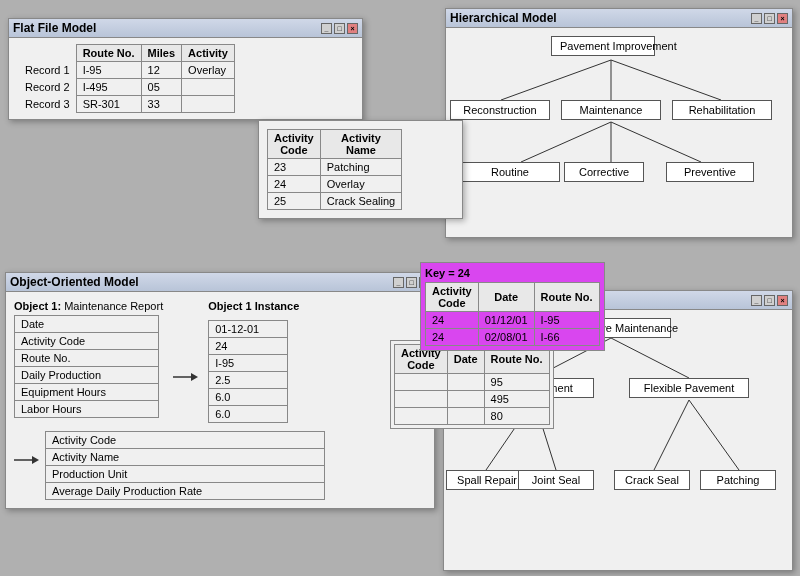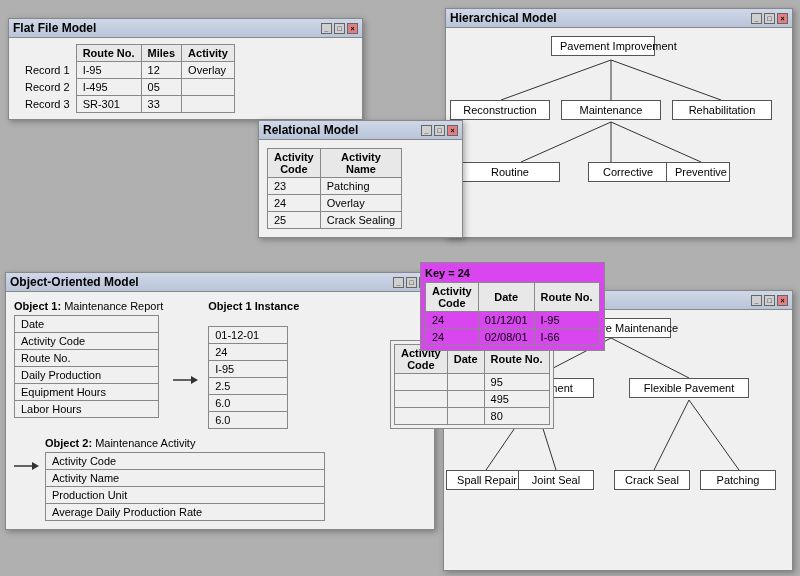--- a/index.html
+++ b/index.html
@@ -133,21 +133,21 @@
       z-index: 15;
     }
 
     .obj-label {
       font-weight: bold;
       font-size: 11px;
     }
     .obj-instance-title {
       font-size: 11px;
       font-weight: bold;
-      margin-bottom: 14px;
+      margin-bottom: 8px;
     }
 
     .oo-flex {
       display: flex;
       gap: 10px;
       margin-bottom: 8px;
     }
 
     .obj2-flex {
       display: flex;
@@ -195,28 +195,20 @@
           <td>SR-301</td>
           <td>33</td>
           <td></td>
         </tr>
       </tbody>
     </table>
   </div>
 </div>
 
 <div class="window" id="relational">
-  <div class="window-titlebar">
-    <span>Relational Model</span>
-    <div class="window-controls">
-      <div class="win-btn min">_</div>
-      <div class="win-btn max">□</div>
-      <div class="win-btn close">×</div>
-    </div>
-  </div>
   <div class="window-content">
     <table>
       <thead>
         <tr>
           <th>Activity<br>Code</th>
           <th>Activity<br>Name</th>
         </tr>
       </thead>
       <tbody>
         <tr>
@@ -260,22 +252,22 @@
 
     <div class="tree-node" style="left:105px;top:8px;width:104px;">
       <span>Pavement Improvement</span>
     </div>
 
     <div class="tree-node" style="left:4px;top:72px;width:100px;">Reconstruction</div>
     <div class="tree-node" style="left:115px;top:72px;width:100px;">Maintenance</div>
     <div class="tree-node" style="left:226px;top:72px;width:100px;">Rehabilitation</div>
 
     <div class="tree-node" style="left:14px;top:134px;width:100px;">Routine</div>
-    <div class="tree-node" style="left:142px;top:134px;width:80px;">Corrective</div>
-    <div class="tree-node" style="left:220px;top:134px;width:64px;">Preventive</div>
+    <div class="tree-node" style="left:118px;top:134px;width:80px;">Corrective</div>
+    <div class="tree-node" style="left:220px;top:134px;width:88px;">Preventive</div>
   </div>
 </div>
 
 <div id="key-table">
   <div style="font-weight:bold;margin-bottom:3px;">Key = 24</div>
   <table>
     <thead>
       <tr>
         <th>Activity<br>Code</th>
         <th>Date</th>
@@ -401,24 +393,20 @@
         </table>
       </div>
     </div>
 
     <div class="obj2-flex">
       <svg width="25" height="30" style="margin-top:14px;">
         <line x1="0" y1="15" x2="18" y2="15" stroke="#333" stroke-width="1.5"></line>
         <polygon points="18,11 25,15 18,19" fill="#333"></polygon>
       </svg>
       <div>
-        <div style="margin-bottom:3px;">
-          <span class="obj-label">Object 2: </span>
-          <span>Maintenance Activity</span>
-        </div>
         <table style="width:280px;">
           <tbody>
             <tr>
                 <td>Activity Code</td>
               </tr>
             <tr>
                 <td>Activity Name</td>
               </tr>
             <tr>
                 <td>Production Unit</td>

